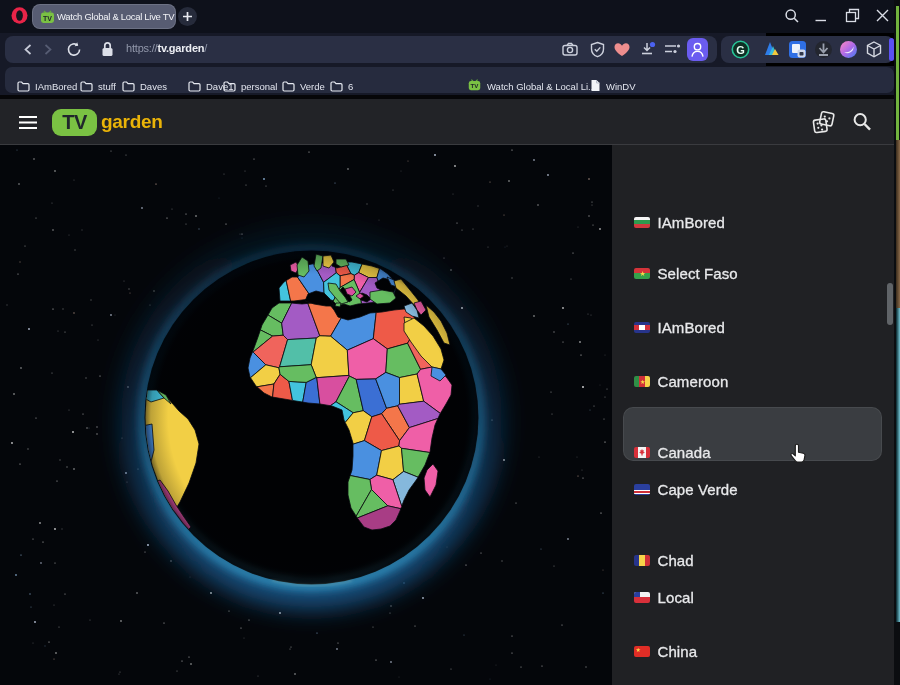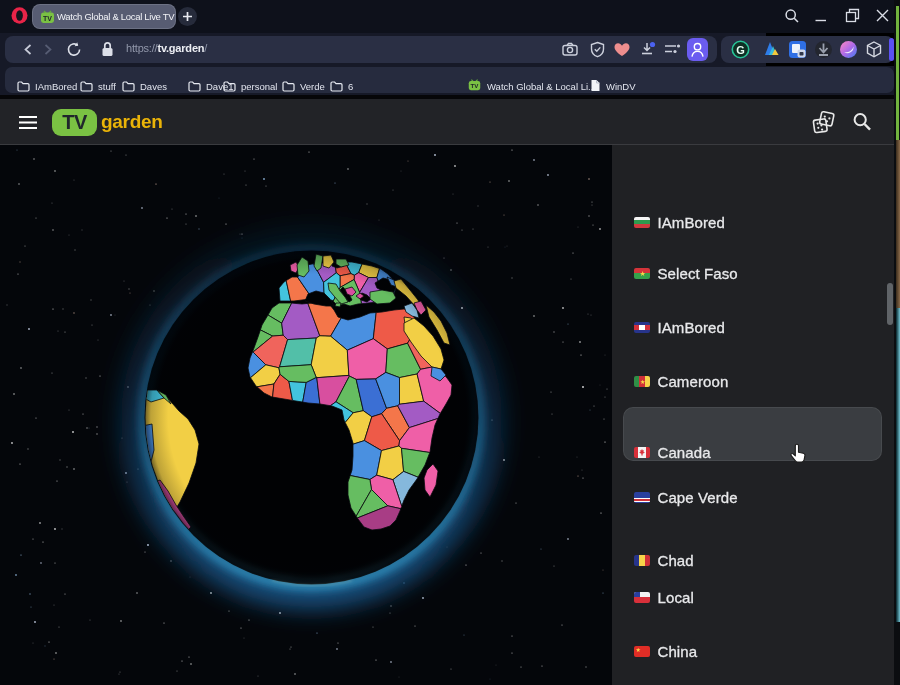--- a/index.html
+++ b/index.html
@@ -647,21 +647,21 @@
             <div class="flag">
               <div style="position:absolute;left:0;top:0;width:27%;height:100%;background:#d8303a"></div>
               <div style="position:absolute;left:27%;top:0;width:46%;height:100%;background:#f3f3f3"></div>
               <div style="position:absolute;left:73%;top:0;width:27%;height:100%;background:#d8303a"></div>
               <svg style="position:absolute;left:5.2px;top:2.2px" width="6" height="7" viewBox="0 0 6 7">
                 <path d="M3 0 L3.8 1.6 L5 1.2 L4.4 3 L6 3.4 L3.6 4.8 L3.6 6.5 L2.4 6.5 L2.4 4.8 L0 3.4 L1.6 3 L1 1.2 L2.2 1.6 Z" fill="#d8303a"></path>
               </svg>
             </div>
             <div class="name">Canada</div>
           </div>
-          <div class="row" style="top:325px">
+          <div class="row" style="top:317px">
             <div class="flag">
               <div style="height:100%;background:#2a3f9e;position:relative">
                 <div style="position:absolute;left:0;top:6px;width:100%;height:1.6px;background:#fff"></div>
                 <div style="position:absolute;left:0;top:7.6px;width:100%;height:1.6px;background:#cf3038"></div>
                 <div style="position:absolute;left:0;top:9.2px;width:100%;height:1.4px;background:#fff"></div>
               </div>
             </div>
             <div class="name">Cape Verde</div>
           </div>
           <div class="row" style="top:388px">

